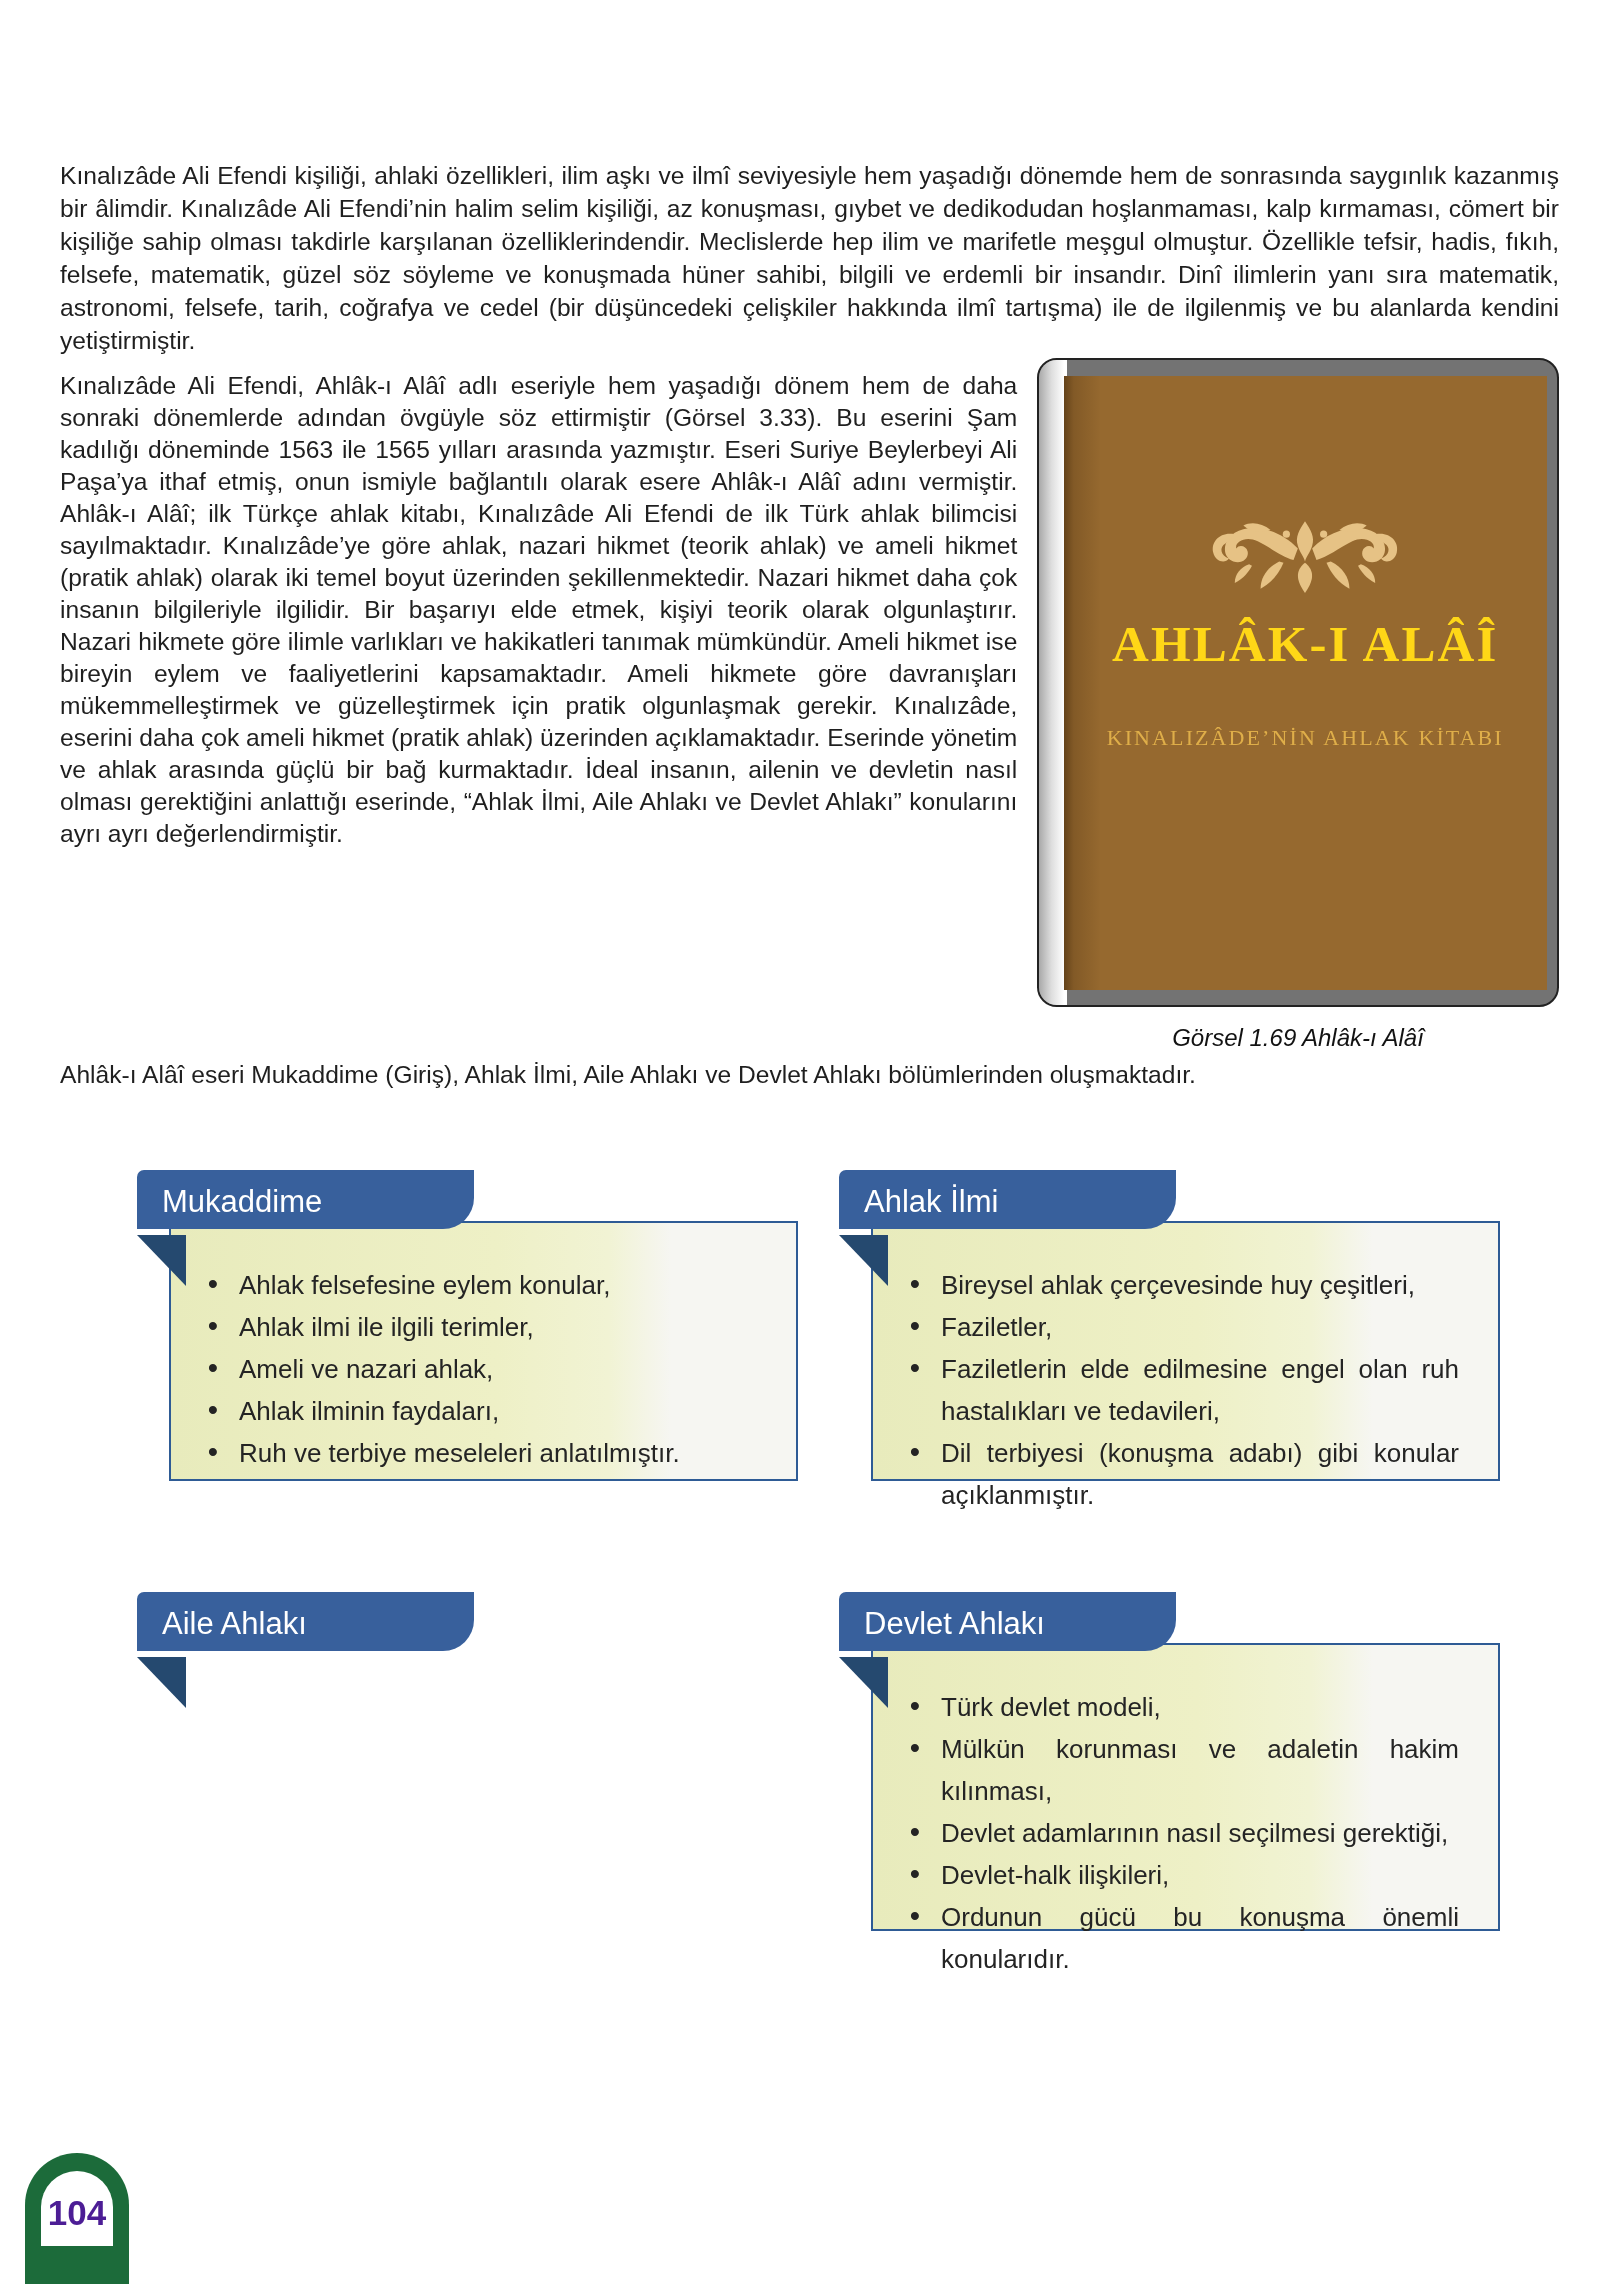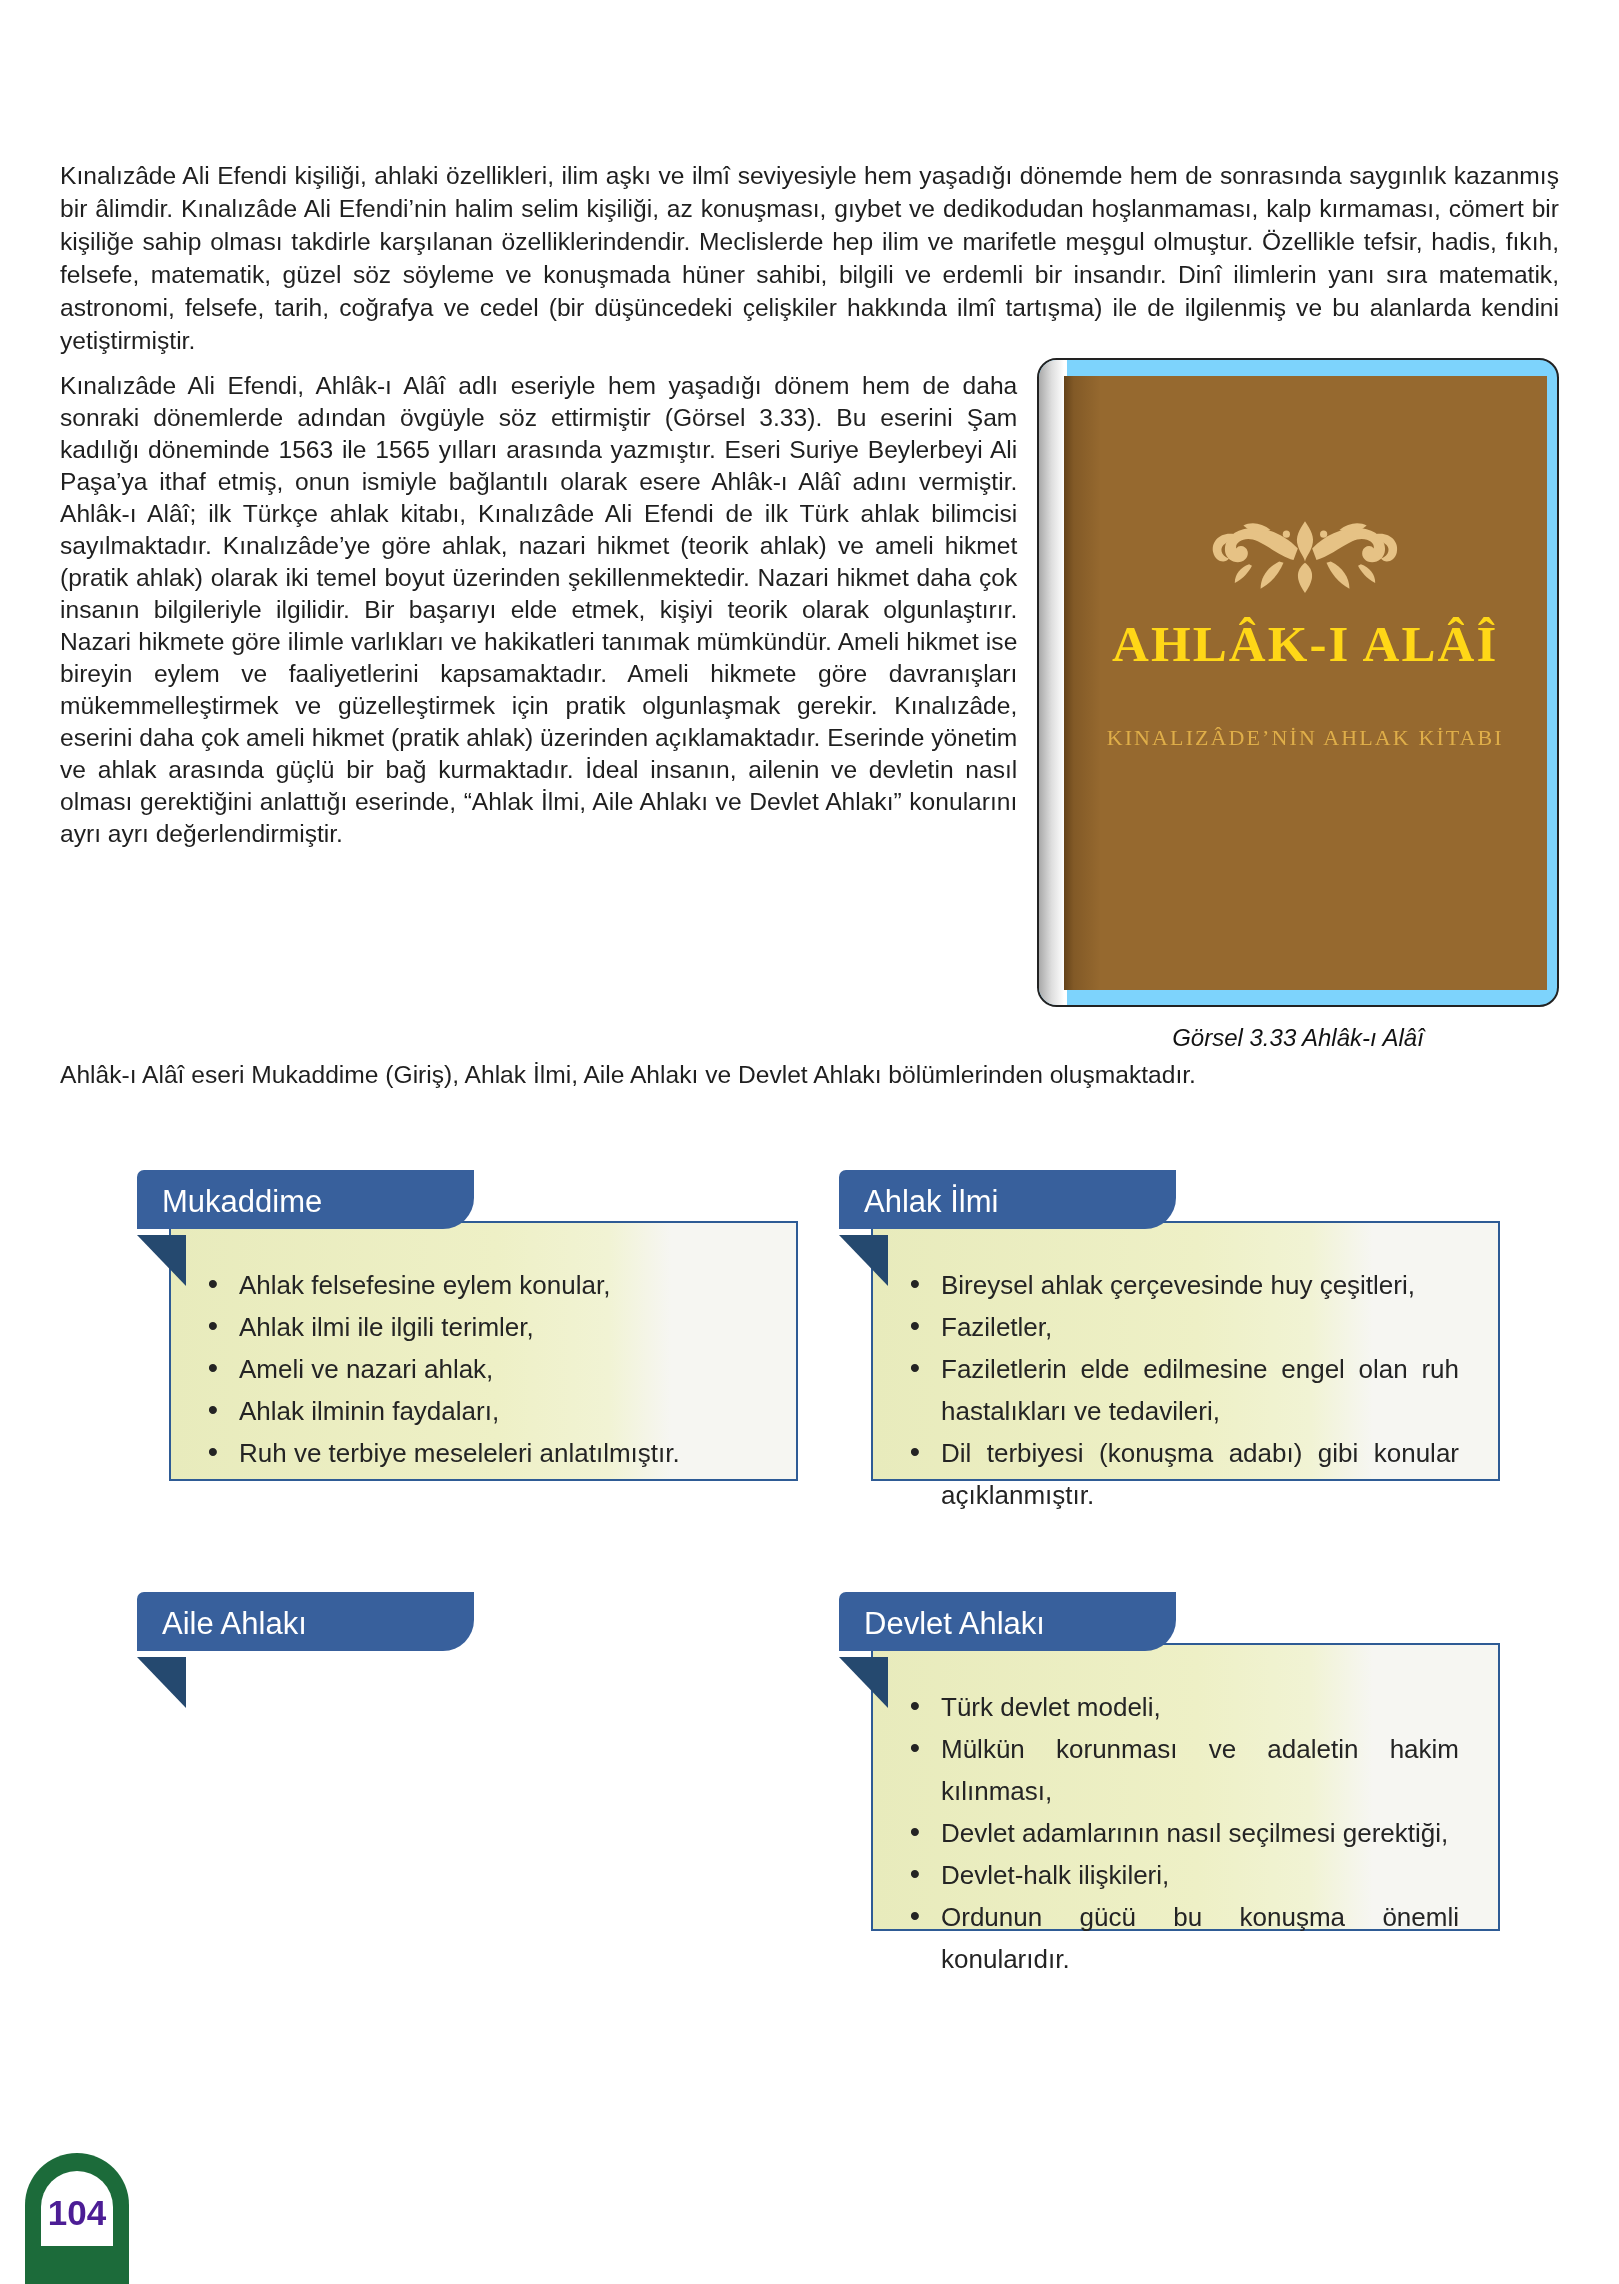--- a/index.html
+++ b/index.html
@@ -8,21 +8,21 @@
     font-family:"Liberation Sans", sans-serif; color:var(--text-dark);
   }
   .content{position:absolute; left:60px; top:159px; width:1499px;}
   p.body{font-size:24.6px; line-height:33px; text-align:justify; margin:0;}
   #para2{margin-top:12.7px; line-height:32px;}
   .intro{margin-top:34px; font-size:24.6px; line-height:32px; text-align:left;}
 
   
   .figure-wrap{float:right; width:522px; margin:1.4px 0 5.6px 19.7px;}
   .figure-card{
-    position:relative; height:645px; background:#7dd3fc;
+    position:relative; height:645px; background:#737373;
     border:2.1px solid #222222; border-radius:19.7px; overflow:hidden;padding-left:28px;
   }
   .figure-card::before{ 
     content:""; position:absolute; left:0; top:0; bottom:0; width:28px;
     background:linear-gradient(90deg,#a9a9a9 0,#dedede 45%,#ffffff 90%);
   }
   .book-cover{
     position:absolute; left:25px; top:15.5px; right:10.5px; bottom:15.5px;
     background:var(--book-brown);
   }
@@ -120,21 +120,21 @@
                     <circle cx="186" cy="24" r="5"></circle>
                   </g>
                 </g>
               </svg>
             </span>
             <div class="book-title">AHLÂK-I ALÂÎ</div>
             <div class="book-subtitle">KINALIZÂDE’NİN AHLAK KİTABI</div>
           </div>
         </div>
       </div>
-      <div class="figure-caption">Görsel 3.33 Ahlâk-ı Alâî</div>
+      <div class="figure-caption">Görsel 1.69 Ahlâk-ı Alâî</div>
     </div>
 
     <p class="body" id="para2">Kınalızâde Ali Efendi, Ahlâk-ı Alâî adlı eseriyle hem yaşadığı dönem hem de daha sonraki dönemlerde adından övgüyle söz ettirmiştir (Görsel 3.33). Bu eserini Şam kadılığı döneminde 1563 ile 1565 yılları arasında yazmıştır. Eseri Suriye Beylerbeyi Ali Paşa’ya ithaf etmiş, onun ismiyle bağlantılı olarak esere Ahlâk-ı Alâî adını vermiştir. Ahlâk-ı Alâî; ilk Türkçe ahlak kitabı, Kınalızâde Ali Efendi de ilk Türk ahlak bilimcisi sayılmaktadır. Kınalızâde’ye göre ahlak, nazari hikmet (teorik ahlak) ve ameli hikmet (pratik ahlak) olarak iki temel boyut üzerinden şekillenmektedir. Nazari hikmet daha çok insanın bilgileriyle ilgilidir. Bir başarıyı elde etmek, kişiyi teorik olarak olgunlaştırır. Nazari hikmete göre ilimle varlıkları ve hakikatleri tanımak mümkündür. Ameli hikmet ise bireyin eylem ve faaliyetlerini kapsamaktadır. Ameli hikmete göre davranışları mükemmelleştirmek ve güzelleştirmek için pratik olgunlaşmak gerekir. Kınalızâde, eserini daha çok ameli hikmet (pratik ahlak) üzerinden açıklamaktadır. Eserinde yönetim ve ahlak arasında güçlü bir bağ kurmaktadır. İdeal insanın, ailenin ve devletin nasıl olması gerektiğini anlattığı eserinde, “Ahlak İlmi, Aile Ahlakı ve Devlet Ahlakı” konularını ayrı ayrı değerlendirmiştir.</p>
 
     <div class="clear"></div>
 
     <p class="body intro">Ahlâk-ı Alâî eseri Mukaddime (Giriş), Ahlak İlmi, Aile Ahlakı ve Devlet Ahlakı bölümlerinden oluşmaktadır.</p>
 
     <div class="boxes">
 

